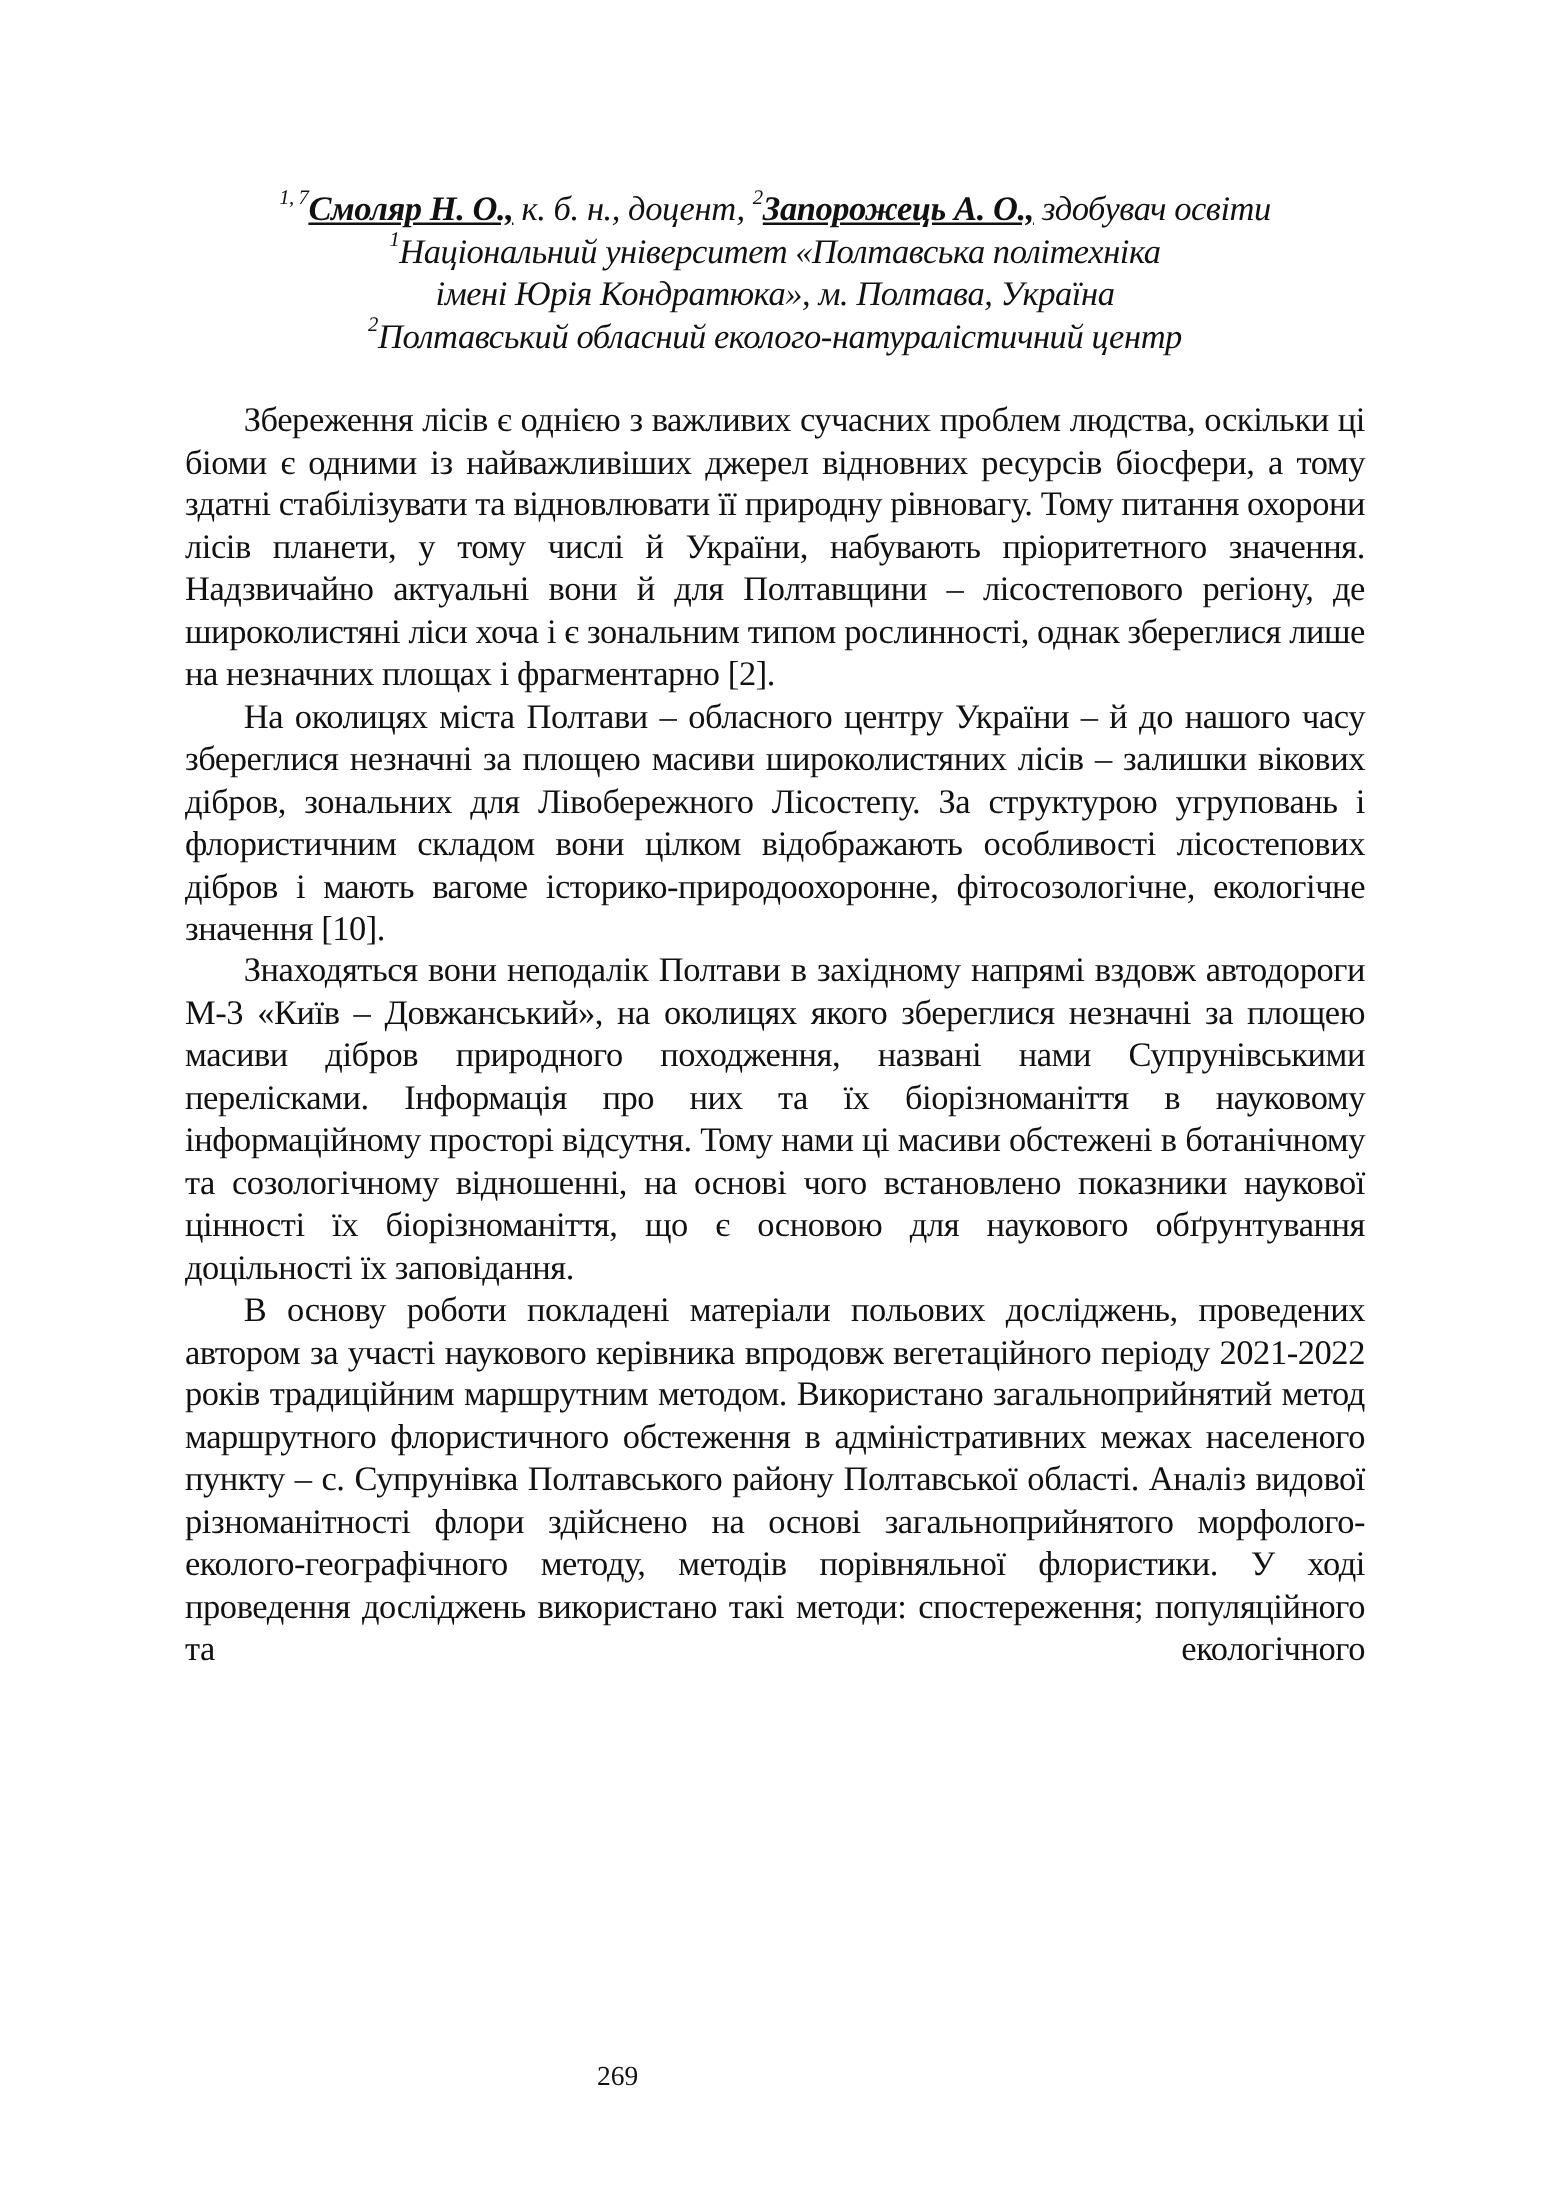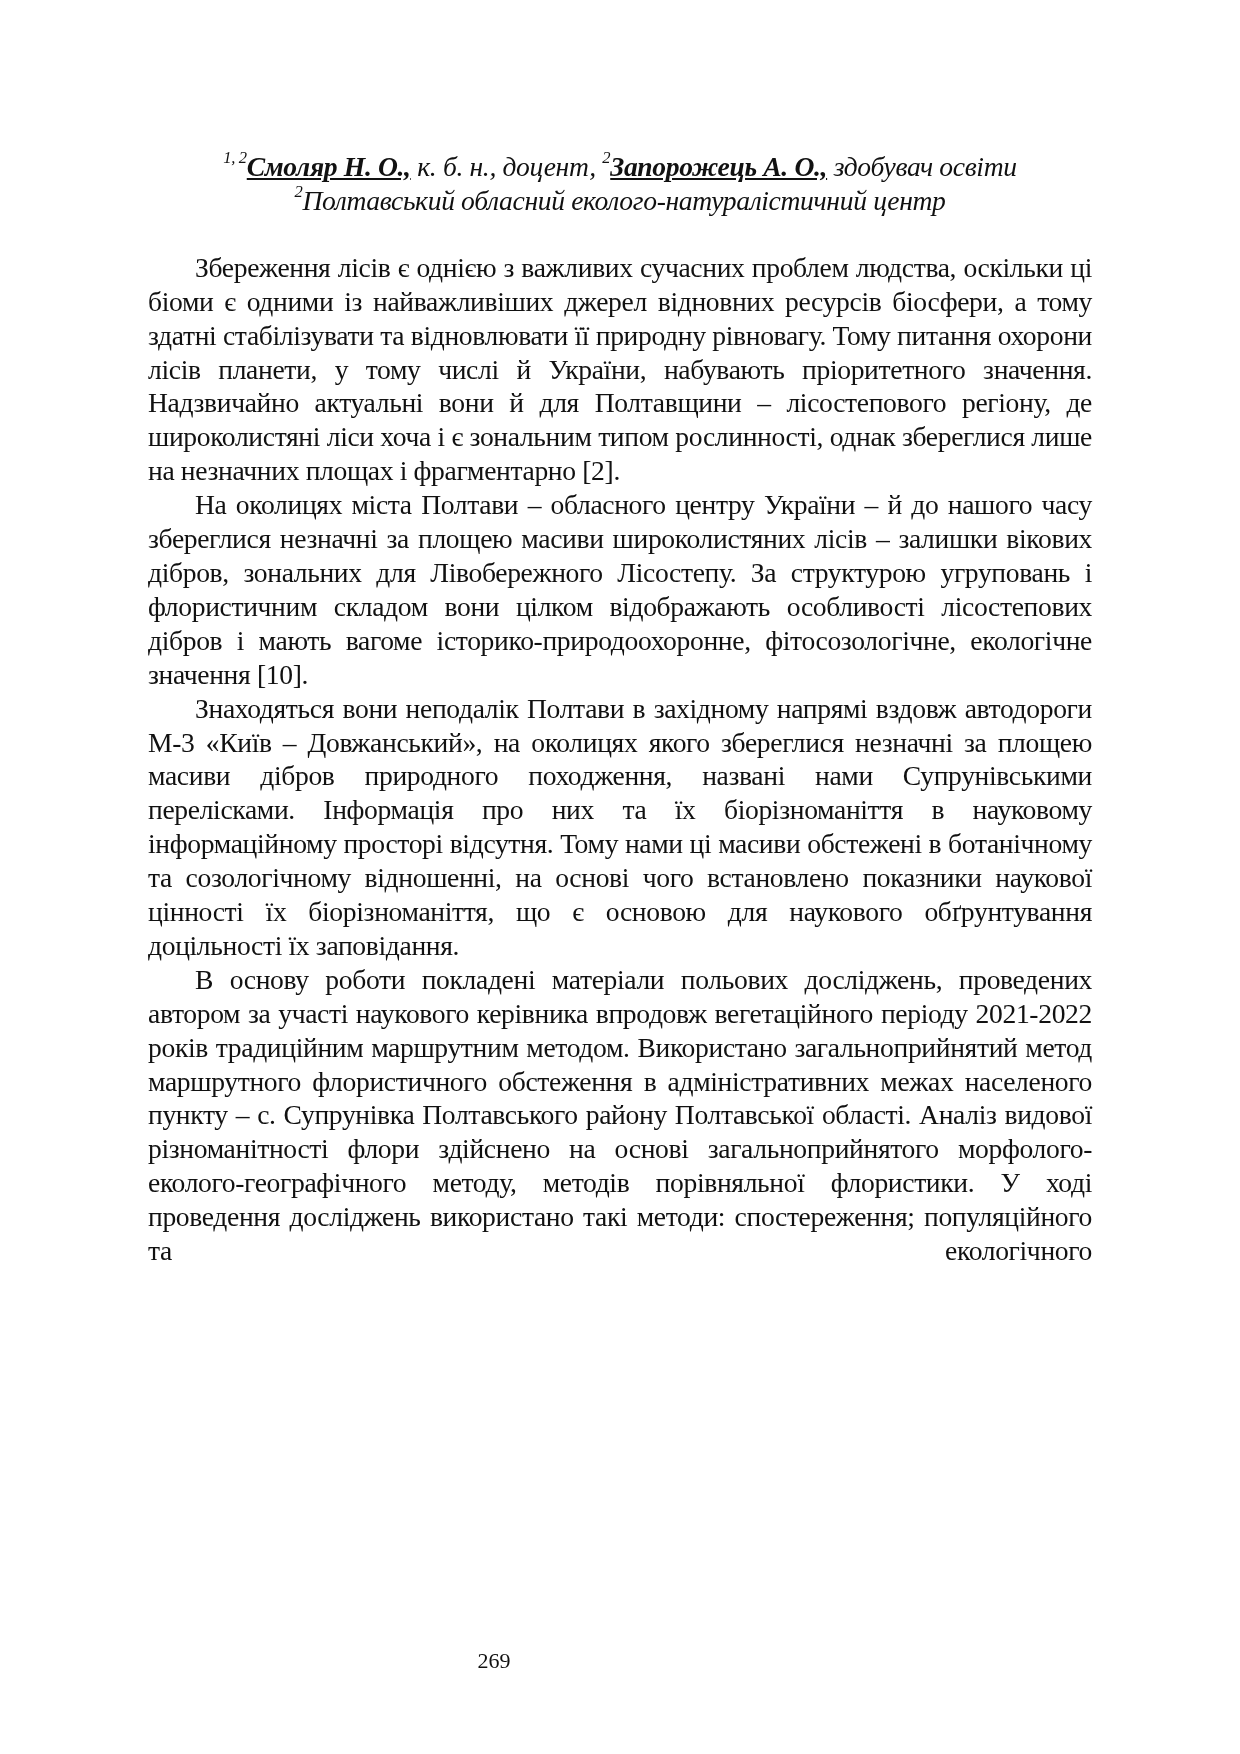--- a/index.html
+++ b/index.html
@@ -24,23 +24,25 @@
     position: absolute; top: 1648px; left: 0; width: 988px; text-align: center;
     font-family: "Liberation Serif", serif; font-size: 22px;
   }
 </style>
 </head>
 <body>
 
 <div class="page">
 
   <p class="authors">
-    <sup>1, 2</sup><b>Смоляр Н. О.,</b><span> к. б. н., доцент, </span><sup>2</sup><b>Запорожець А. О.,</b><span> здобувач освіти</span>
+    <sup>1, 7</sup><b>Смоляр Н. О.,</b><span> к. б. н., доцент, </span><sup>2</sup><b>Запорожець А. О.,</b><span> здобувач освіти</span>
   </p>
 
+  <p class="affil"><sup>1</sup><span>Національний університет «Полтавська політехніка</span></p>
+  <p class="affil">імені Юрія Кондратюка», м. Полтава, Україна</p>
   <p class="affil"><sup>2</sup><span>Полтавський обласний еколого-натуралістичний центр</span></p>
 
 
   <div class="body">
     <p>Збереження лісів є однією з важливих сучасних проблем людства, оскільки ці біоми є одними із найважливіших джерел відновних ресурсів біосфери, а тому здатні стабілізувати та відновлювати її природну рівновагу. Тому питання охорони лісів планети, у тому числі й України, набувають пріоритетного значення. Надзвичайно актуальні вони й для Полтавщини – лісостепового регіону, де широколистяні ліси хоча і є зональним типом рослинності, однак збереглися лише на незначних площах і фрагментарно [2].</p>
     <p>На околицях міста Полтави – обласного центру України – й до нашого часу збереглися незначні за площею масиви широколистяних лісів – залишки вікових дібров, зональних для Лівобережного Лісостепу. За структурою угруповань і флористичним складом вони цілком відображають особливості лісостепових дібров і мають вагоме історико-природоохоронне, фітосозологічне, екологічне значення [10].</p>
     <p> Знаходяться вони неподалік Полтави в західному напрямі вздовж автодороги М-3 «Київ – Довжанський», на околицях якого збереглися незначні за площею масиви дібров природного походження, названі нами Супрунівськими перелісками. Інформація про них та їх біорізноманіття в науковому інформаційному просторі відсутня. Тому нами ці масиви обстежені  в ботанічному та созологічному відношенні, на основі чого встановлено показники наукової цінності їх біорізноманіття, що є основою для наукового обґрунтування доцільності їх заповідання.</p>
     <p class="continues" style="text-align-last: justify;">В основу роботи покладені матеріали польових досліджень, проведених автором за участі наукового керівника  впродовж вегетаційного періоду 2021-2022 років традиційним маршрутним методом. Використано загальноприйнятий метод маршрутного флористичного обстеження в адміністративних межах населеного пункту – с. Супрунівка Полтавського району Полтавської області. Аналіз видової різноманітності флори здійснено на основі загальноприйнятого морфолого-еколого-географічного методу, методів порівняльної флористики. У ході проведення досліджень використано такі методи: спостереження; популяційного та екологічного</p>
   </div>
 </div>

